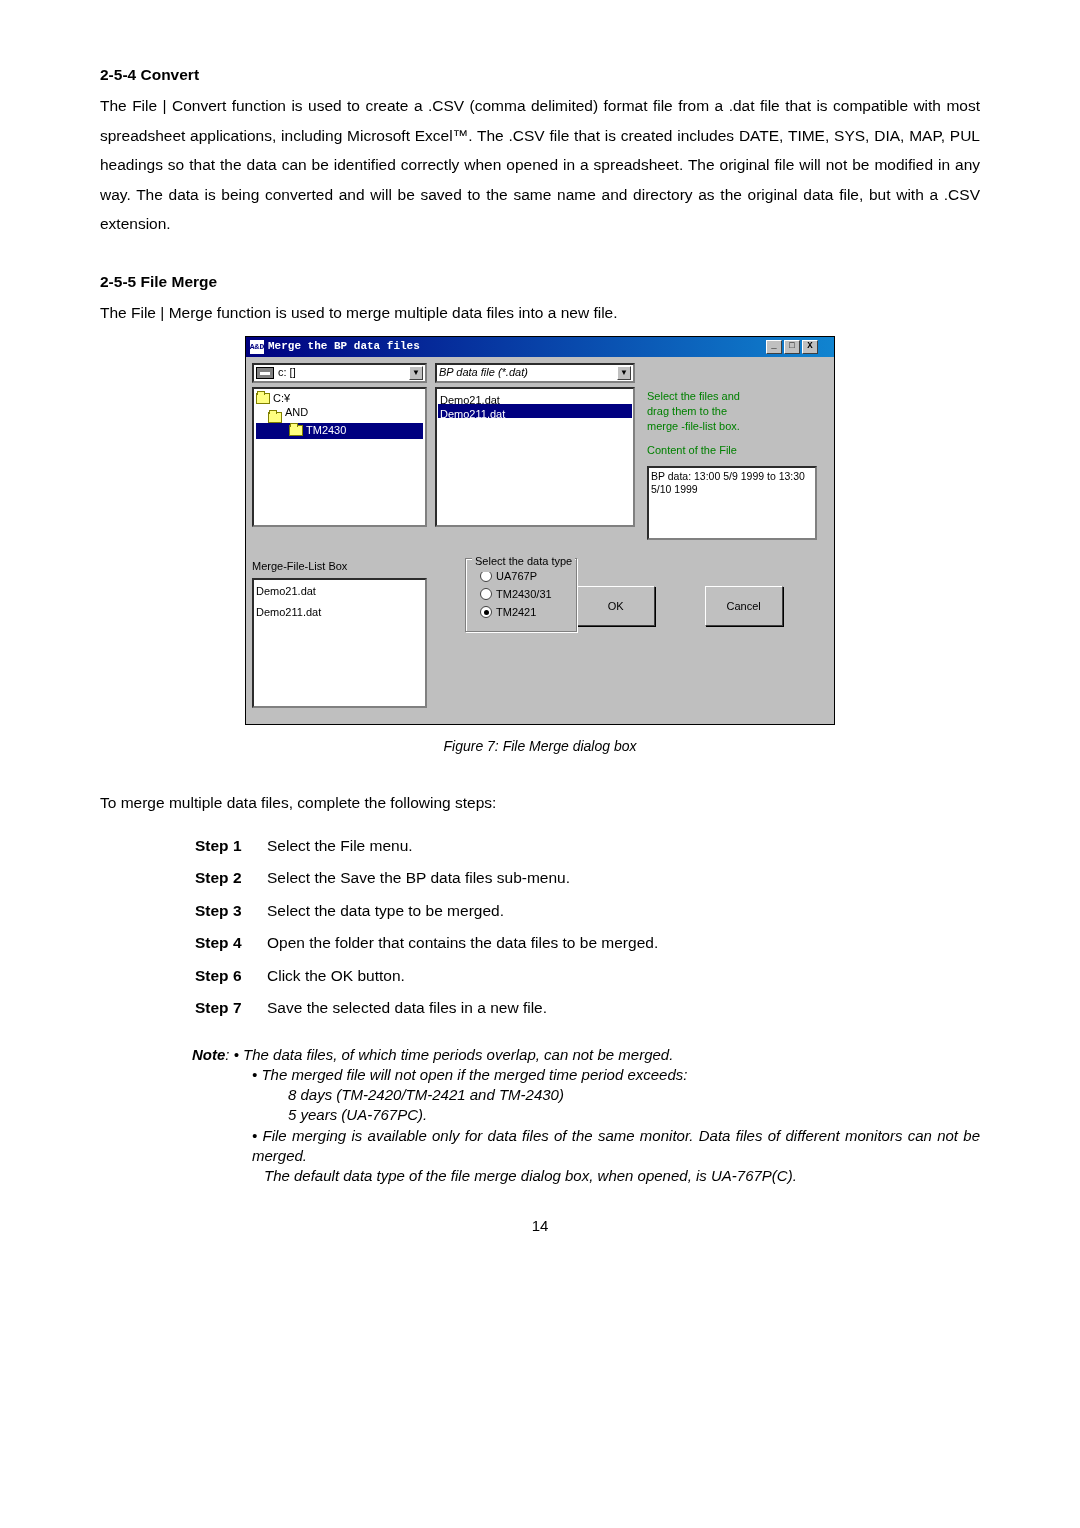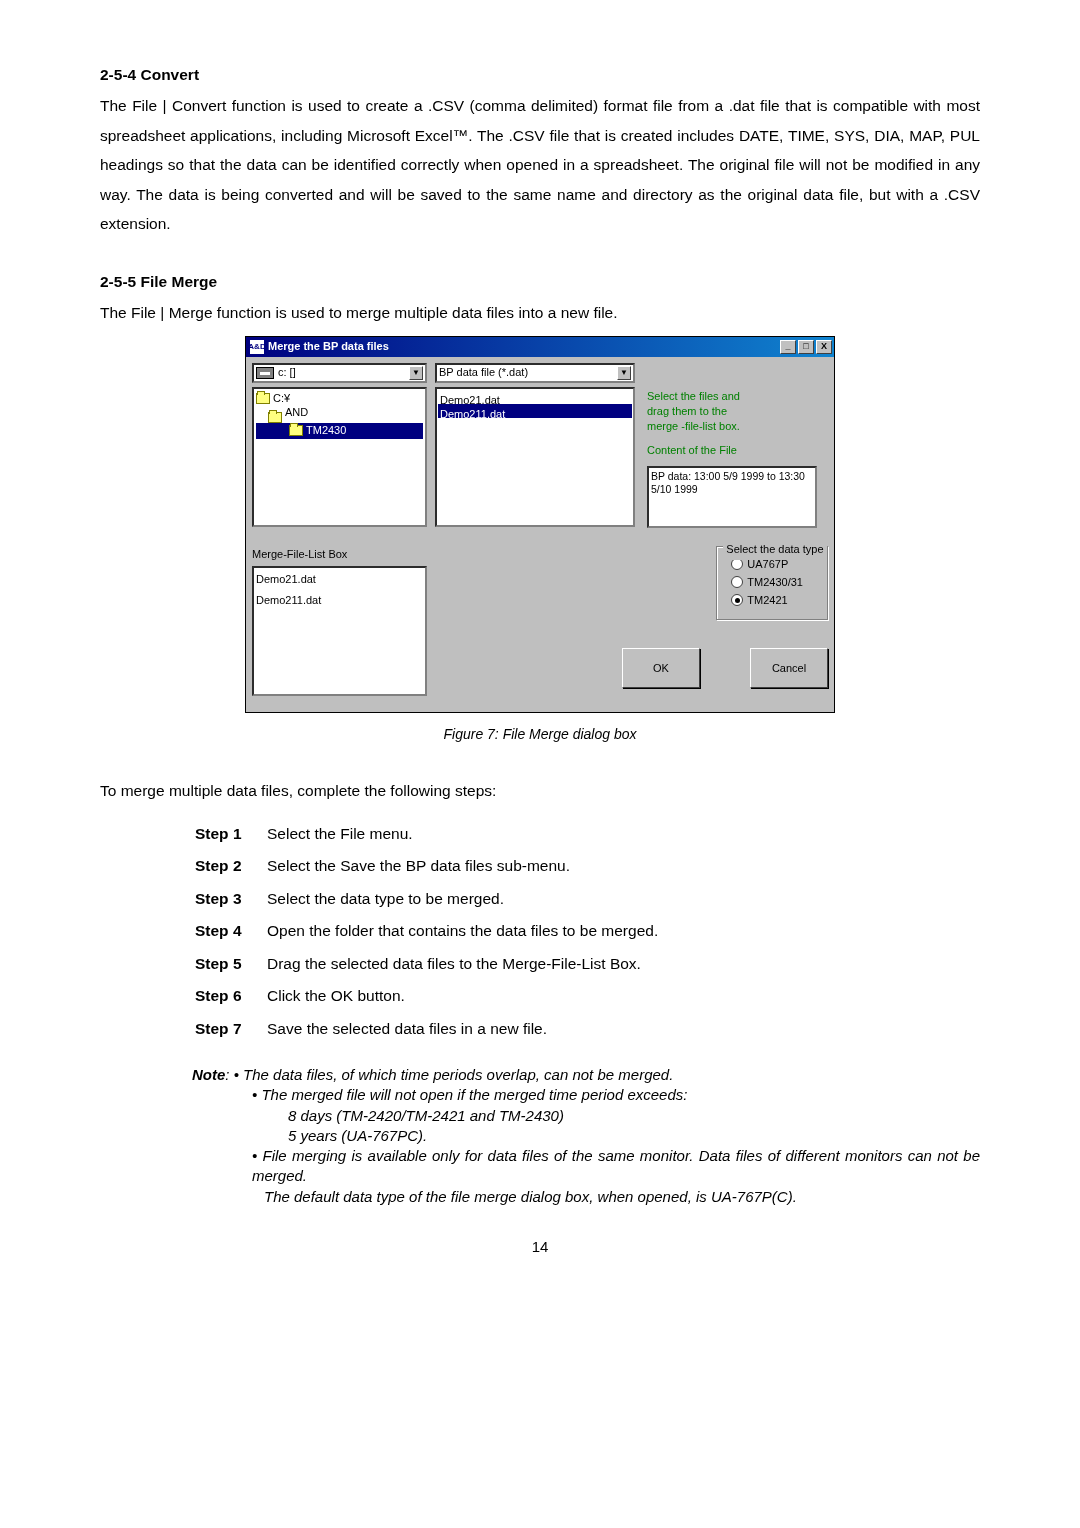--- a/index.html
+++ b/index.html
@@ -35,23 +35,24 @@
     background: #bfbfbf;
     font-family: "MS Sans Serif", Tahoma, Arial, sans-serif;
     font-size: 12px;
   }
   .titlebar {
     background: linear-gradient(to right, #000080, #1084d0);
     color: #fff;
     height: 20px;
     display: flex;
     align-items: center;
-    padding: 0 2px 0 4px;
+    padding: 0 16px 0 4px;
     font-weight: bold;
     font-size: 11px;
+    font-family: Liberation Mono, monospace;
   }
   .titlebar .icon-box {
     width: 14px; height: 14px;
     background: #fff;
     color: #000080;
     font-size: 8px;
     display: flex; align-items: center; justify-content: center;
     margin-right: 4px;
     font-weight: bold;
   }
@@ -110,20 +111,21 @@
     font-size: 8px;
   }
   .filter-select {
     width: 200px;
     height: 20px;
     background: #fff;
     border: 2px inset #808080;
     display: flex; align-items: center;
     padding: 0 2px;
     font-size: 11px;
+    font-style: italic;
   }
   .filter-select .dd-arrow {
     margin-left: auto;
     width: 14px; height: 14px;
     background: #c0c0c0;
     border: 1px solid #fff;
     border-right-color: #404040;
     border-bottom-color: #404040;
     display: flex; align-items: center; justify-content: center;
     font-size: 8px;
@@ -174,21 +176,21 @@
     color: #008000;
     background: transparent;
     font-size: 11px;
     line-height: 1.4;
   }
   .content-box {
     margin-top: 8px;
     background: #fff;
     border: 2px inset #808080;
     width: 170px;
-    height: 62px;
+    height: 74px;
     padding: 2px;
     color: #000;
     font-size: 10.5px;
     line-height: 1.2;
   }
   .lower-row {
     display: flex;
     gap: 8px;
     margin-top: 14px;
     padding-bottom: 10px;
@@ -198,22 +200,22 @@
   .mf-box {
     width: 175px; height: 130px;
     background: #fff;
     border: 2px inset #808080;
     padding: 1px 2px;
     font-size: 11px;
   }
   .right-lower {
     flex: 1;
     display: flex;
-    flex-direction: column;
-    align-items: flex-end;
+    flex-direction: row;
+    align-items: flex-start;
     padding-top: 2px;
   }
   .groupbox {
     border: 1px solid #808080;
     box-shadow: inset 1px 1px 0 #fff, 1px 1px 0 #fff;
     padding: 8px 24px 10px 14px;
     position: relative;
     margin-left: 30px;
   }
   .groupbox .legend {
@@ -383,24 +385,20 @@
     </div>
   <div class="step-row">
       <span class="step-label">Step 3</span>
       <span>Select the data type to be merged.</span>
     </div>
   <div class="step-row">
       <span class="step-label">Step 4</span>
       <span>Open the folder that contains the data files to be merged.</span>
     </div>
   <div class="step-row">
-      <span class="step-label">Step 5</span>
-      <span>Drag the selected data files to the Merge-File-List Box.</span>
-    </div>
-  <div class="step-row">
       <span class="step-label">Step 6</span>
       <span>Click the OK button.</span>
     </div>
   <div class="step-row">
       <span class="step-label">Step 7</span>
       <span>Save the selected data files in a new file.</span>
     </div>
 </div>
 
 <div class="note-block">

